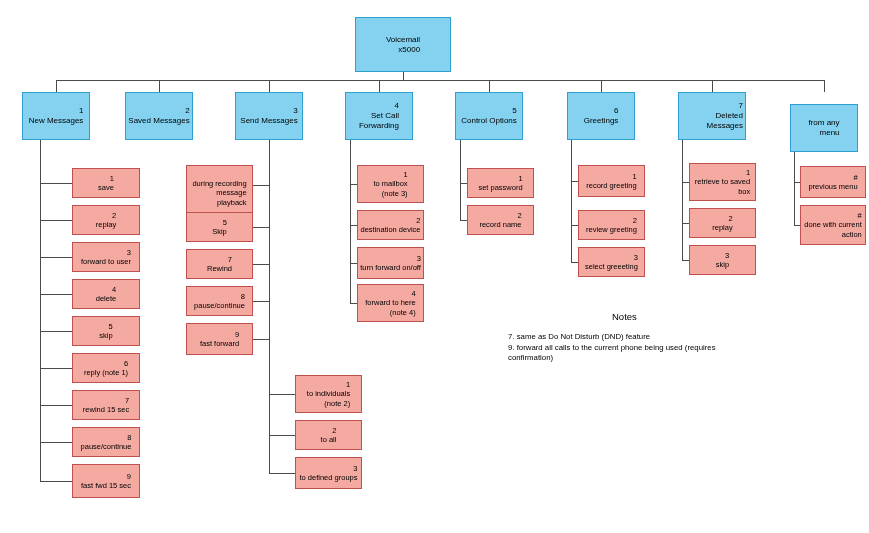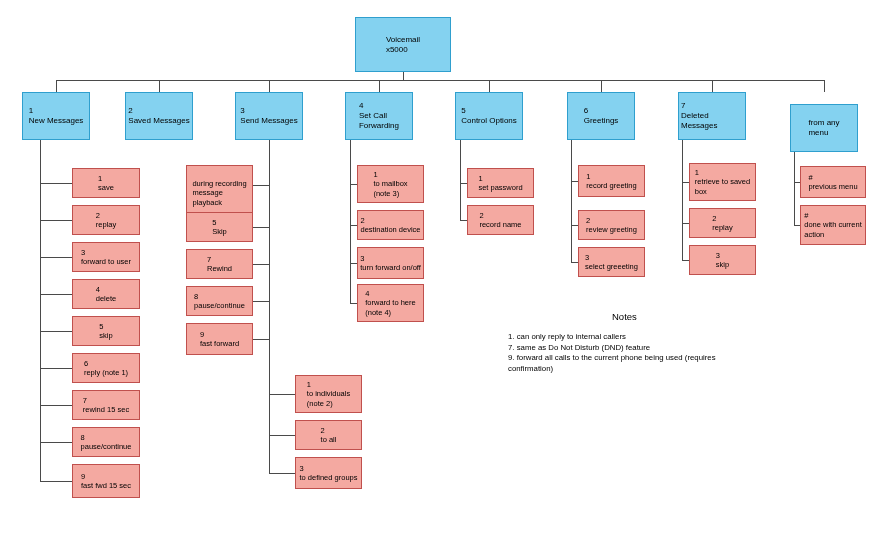--- a/index.html
+++ b/index.html
@@ -9,21 +9,21 @@
     width:869px; height:533px;
     overflow:hidden;
     font-family:"Liberation Sans", sans-serif;
     color:#000;
   }
   .connectors { position:absolute; left:0; top:0; }
   .connectors path { fill:none; stroke:var(--connector); stroke-width:1; shape-rendering:crispEdges; }
   .node {
     position:absolute;
     display:flex; align-items:center; justify-content:center;
-    text-align:left;
+    text-align:right;
     white-space:pre-line;
     line-height:1.25;
     padding:1px 2px;
     overflow:hidden;
   }
   .menu { background:var(--menu-fill); border:1px solid var(--menu-border); font-size:8px; }
   .item { background:var(--item-fill); border:1px solid var(--item-border); font-size:7.5px; }
   .root { font-size:8px; }
   .notes-title { position:absolute; left:612px; top:311px; font-weight:normal; font-size:9.5px; }
   .notes { position:absolute; left:508px; top:332px; width:252px; font-size:7.8px; line-height:1.35; }
@@ -134,16 +134,15 @@
 skip</div>
 
 <div class="node item" style="left:800px;top:166px;width:66px;height:32px">#
 previous menu</div>
 <div class="node item" style="left:800px;top:205px;width:66px;height:40px">#
 done with current
 action</div>
 
 <div class="notes-title">Notes</div>
 <div class="notes">
-  <div>1. can only reply to internal callers</div>
   <div>7. same as Do Not Disturb (DND) feature</div>
   <div>9. forward all calls to the current phone being used (requires confirmation)</div>
 </div>
 
 </body></html>

